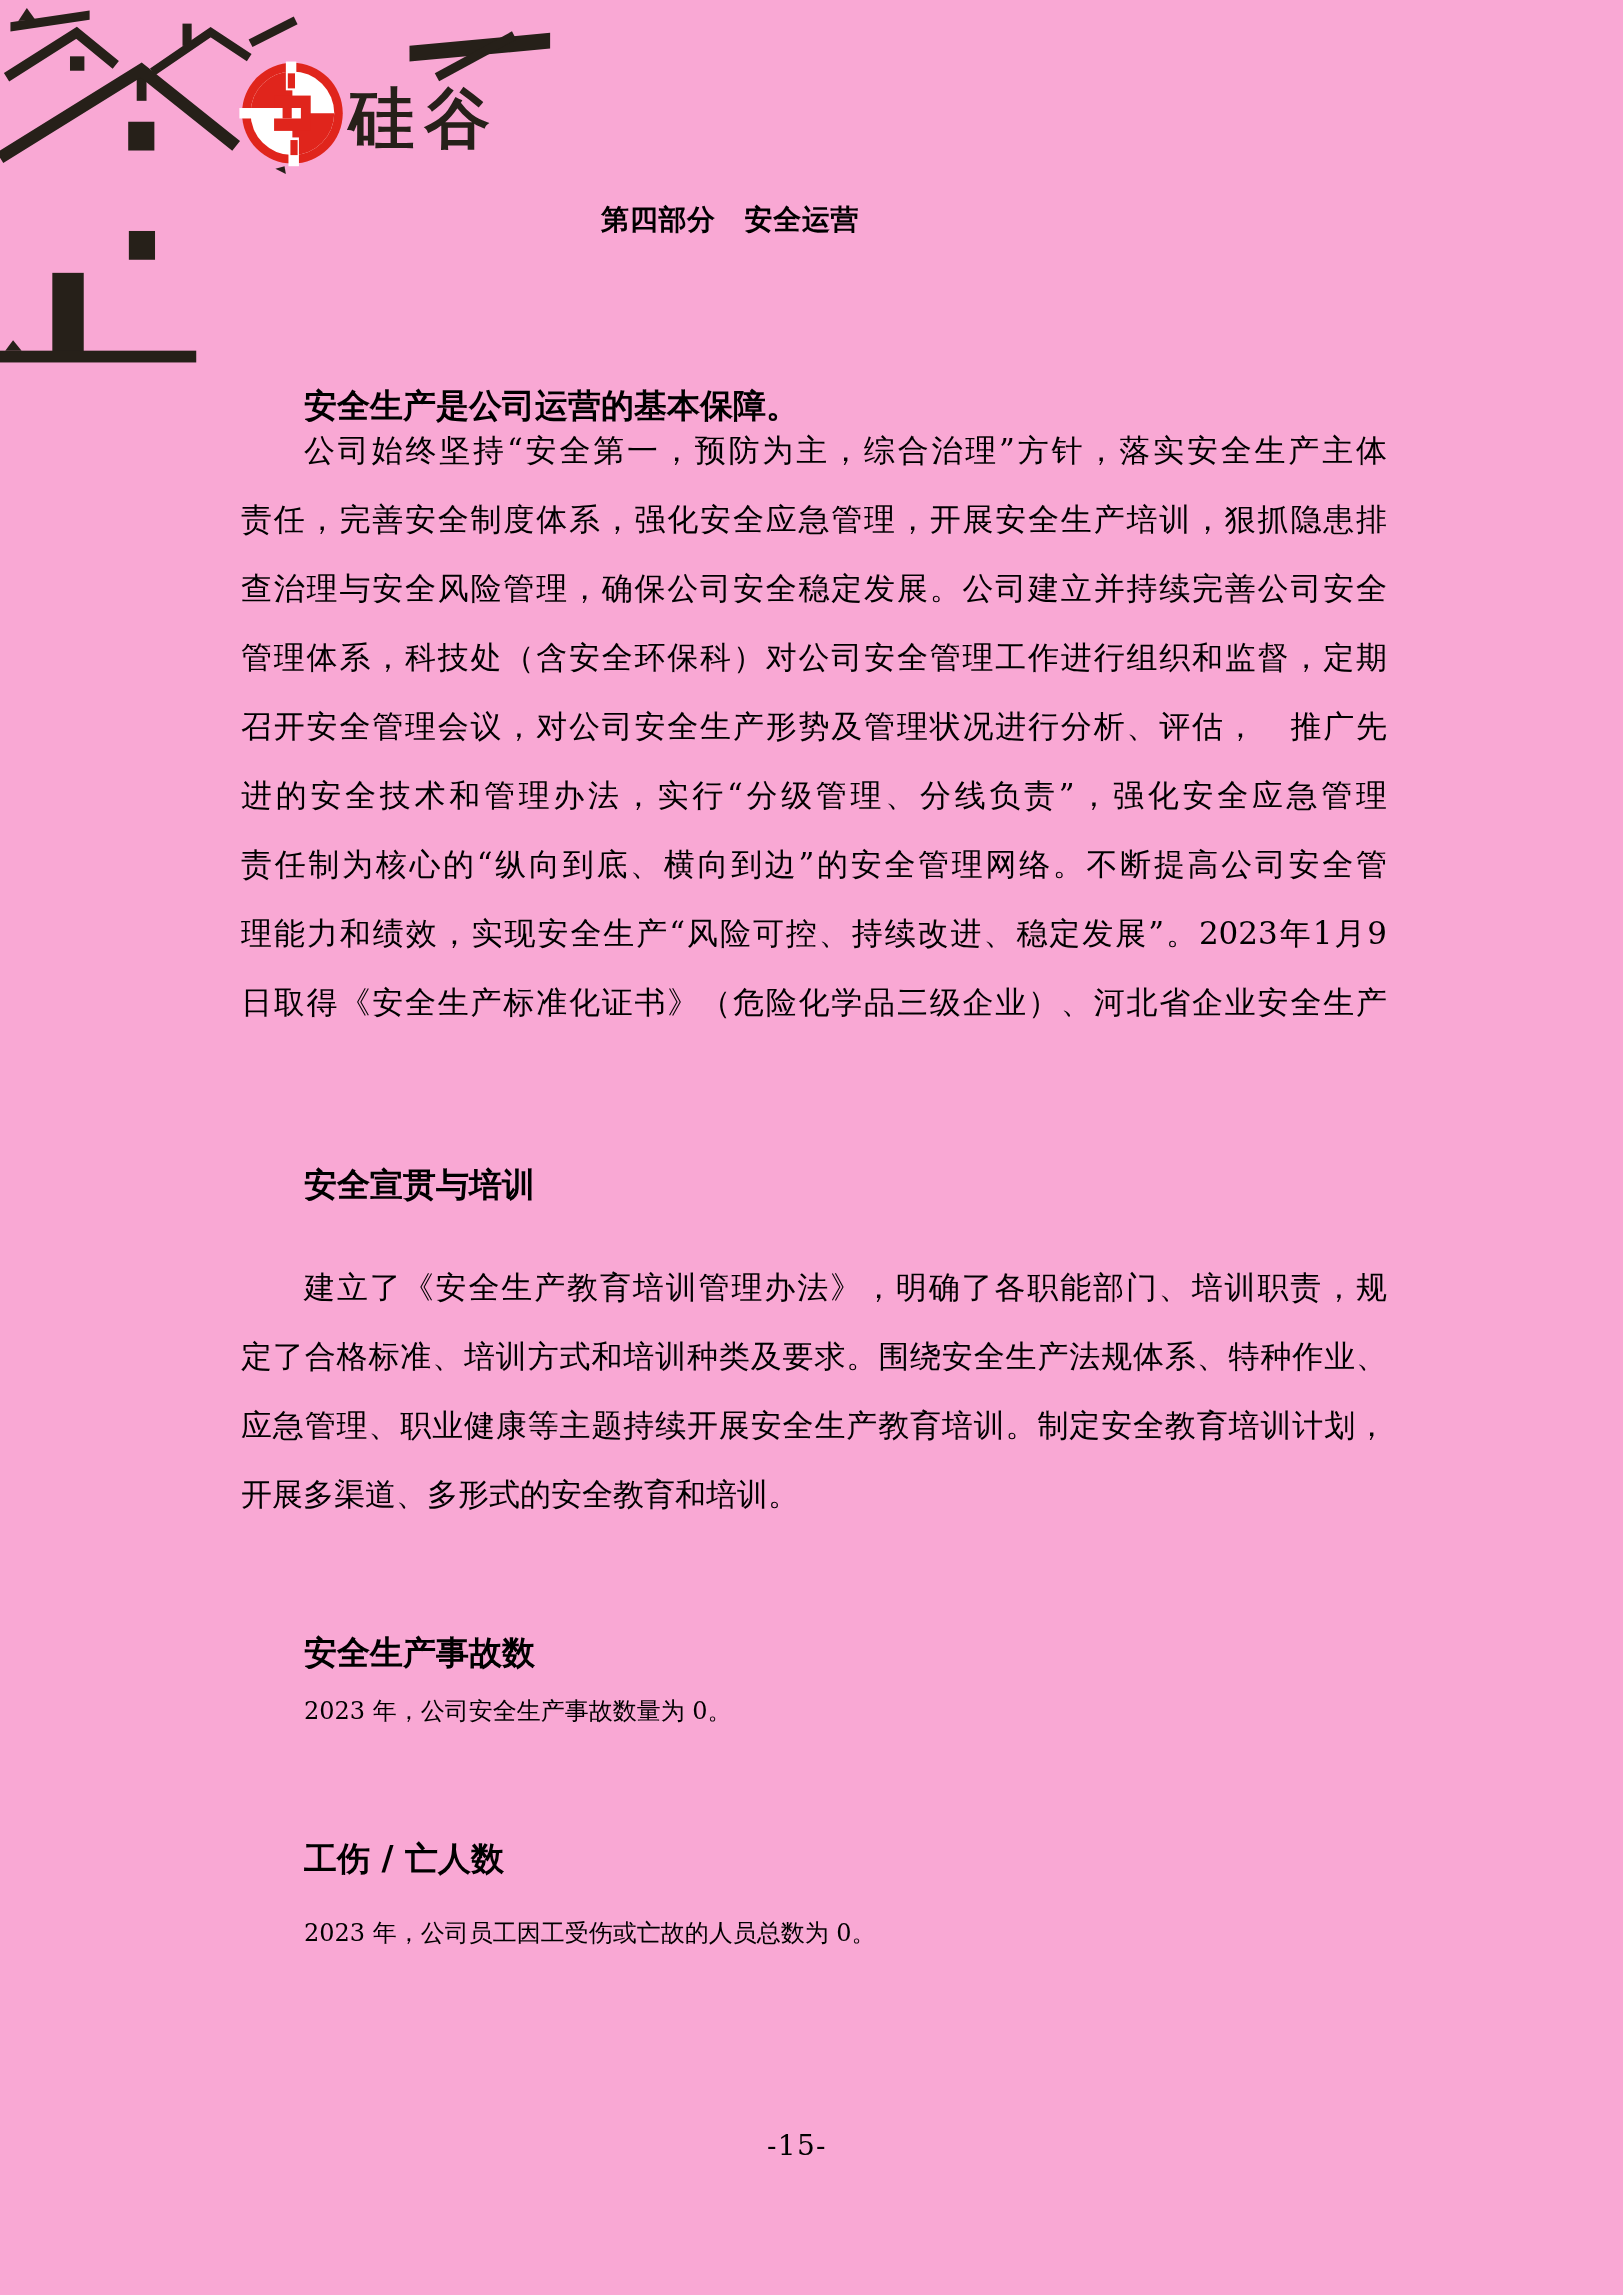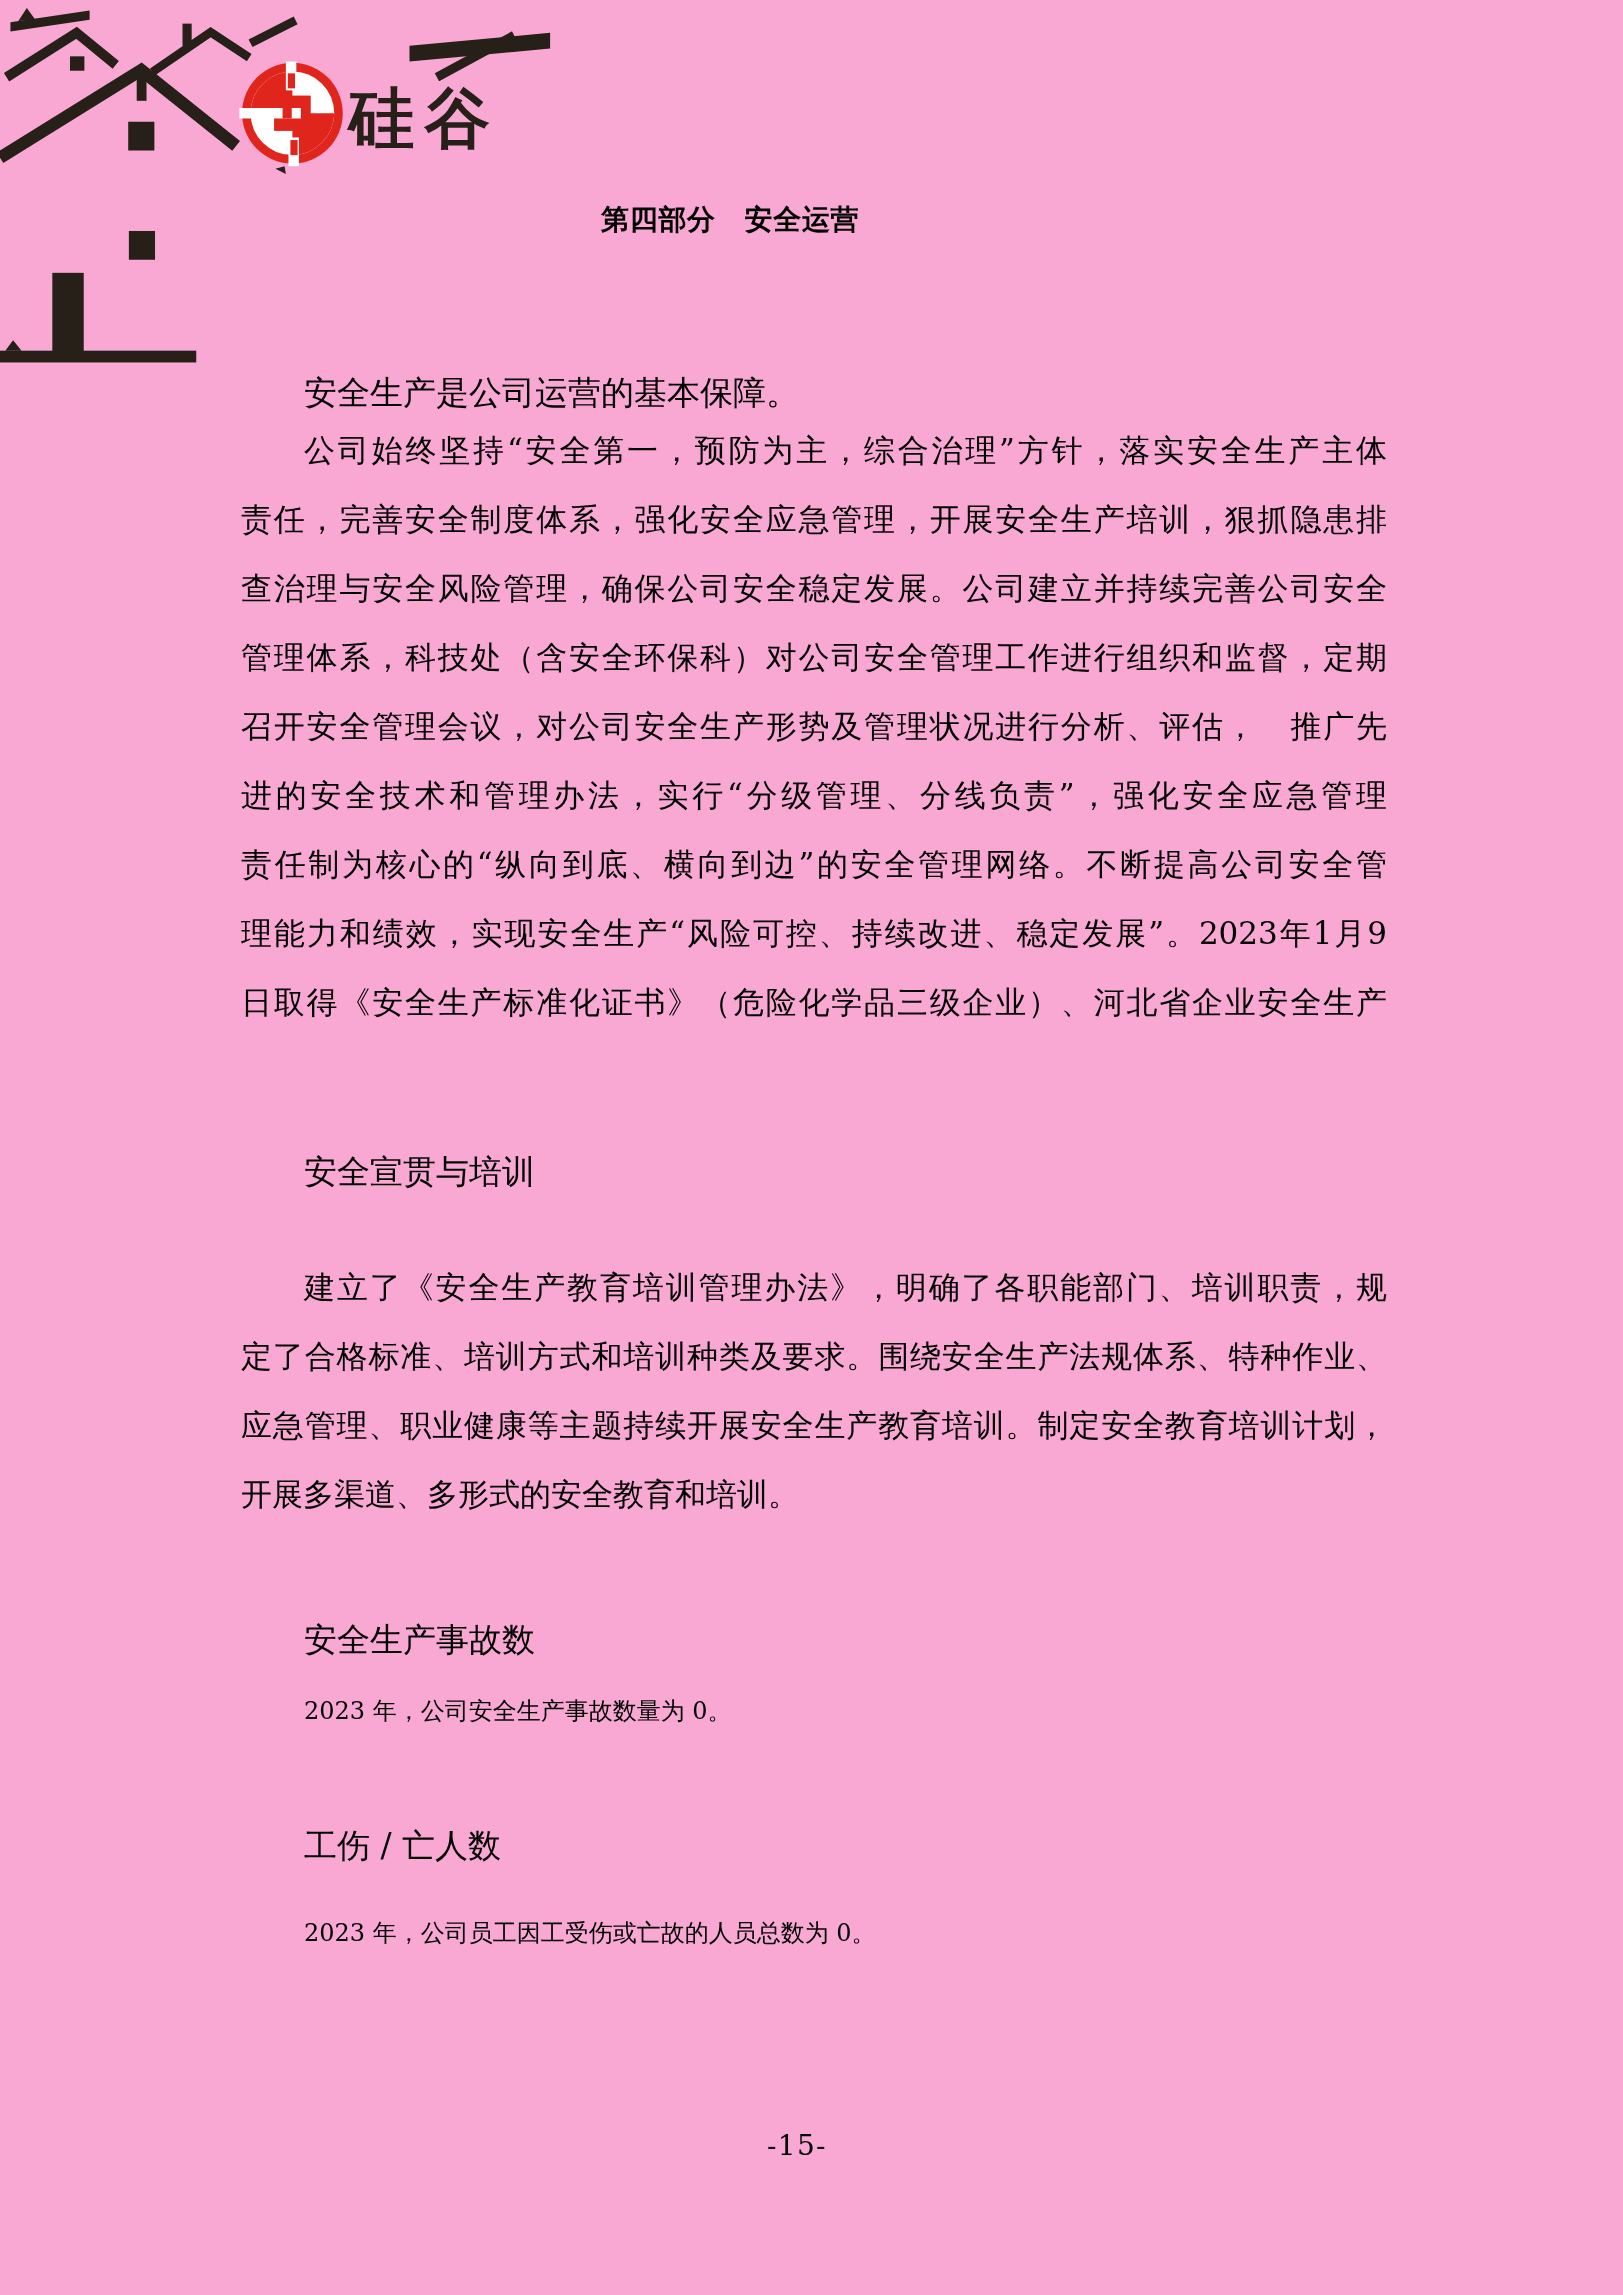--- a/index.html
+++ b/index.html
@@ -27,25 +27,26 @@
     font-weight: bold;
     font-size: 28px;
     line-height: 52px;
     letter-spacing: 0.7px;
     white-space: nowrap;
     margin-left: 44px;
   }
   .heading {
     position: absolute;
     left: 304px;
-    font-weight: normal;
+    font-weight: bold;
     font-size: 33px;
     line-height: 39px;
     white-space: nowrap;
     font-family: "DejaVu Serif", serif;
+    margin-top: 13px;
   }
   .h1 { top: 373px; }
   .h2 { top: 1152px; }
   .h3 { top: 1620px; }
   .h4 { top: 1826px; }
   .para {
     position: absolute;
     left: 241px;
     width: 1146px;
     font-size: 31px;

